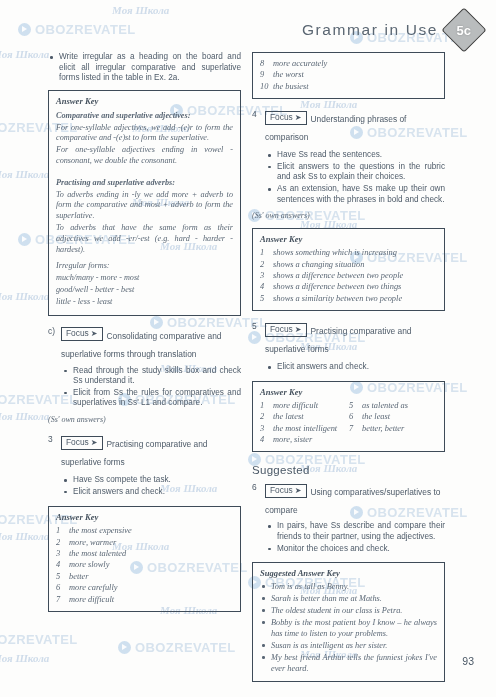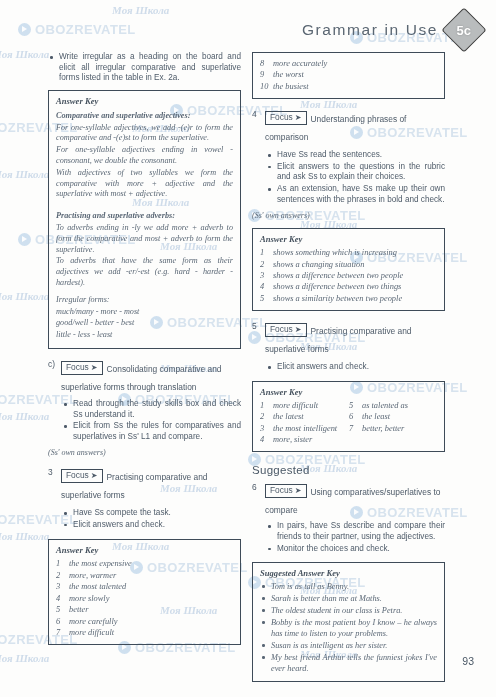--- a/index.html
+++ b/index.html
@@ -204,21 +204,20 @@
       <li>
         <span>Write irregular as a heading on the board and elicit all irregular comparative and superlative forms listed in the table in Ex. 2a.</span>
       </li>
     </ul>
 
     <div class="akbox">
       <div class="ak-title">Answer Key</div>
       <p class="ak-para strongline">Comparative and superlative adjectives:</p>
       <p class="ak-para">For one-syllable adjectives, we add -(e)r to form the comparative and -(e)st to form the superlative.</p>
       <p class="ak-para">For one-syllable adjectives ending in vowel - consonant, we double the consonant.</p>
-      <p class="ak-para">With adjectives of two syllables we form the comparative with more + adjective and the superlative with most + adjective.</p>
       <div class="ak-gap"></div>
       <p class="ak-para strongline">Practising and superlative adverbs:</p>
       <p class="ak-para">To adverbs ending in -ly we add more + adverb to form the comparative and most + adverb to form the superlative.</p>
       <p class="ak-para">To adverbs that have the same form as their adjectives we add -er/-est (e.g. hard - harder - hardest).</p>
       <div class="ak-gap"></div>
       <p class="ak-para">Irregular forms:</p>
       <p class="ak-para">much/many - more - most</p>
       <p class="ak-para">good/well - better - best</p>
       <p class="ak-para">little - less - least</p>
     </div>

